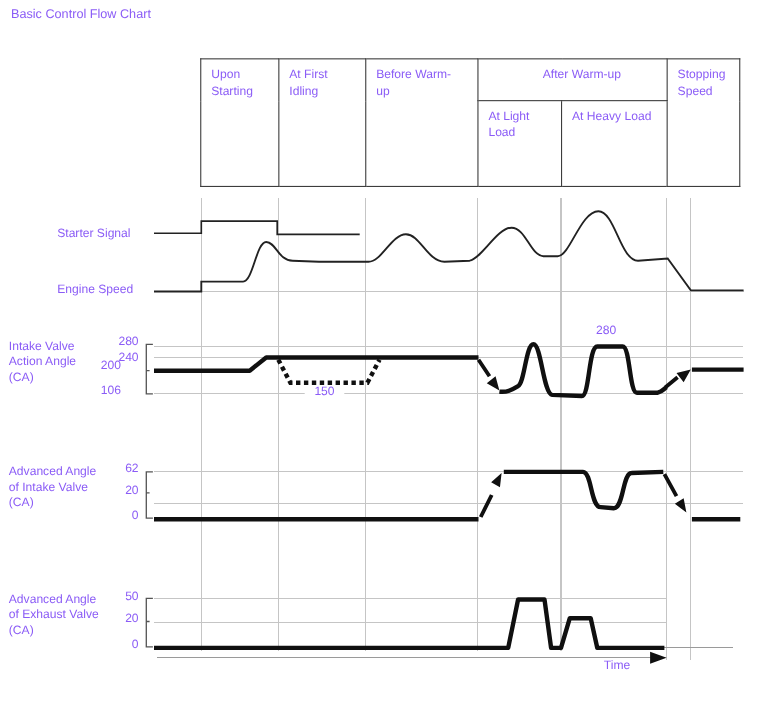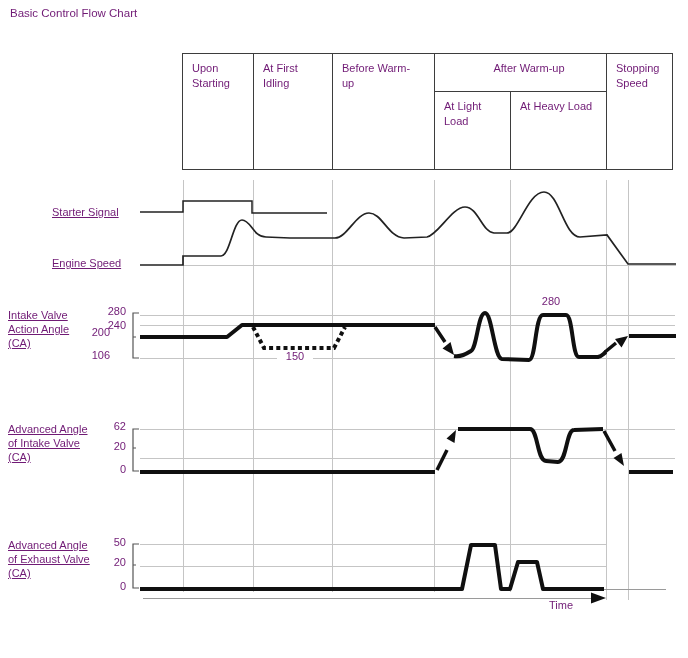--- a/index.html
+++ b/index.html
@@ -1,38 +1,38 @@
 <!DOCTYPE html>
 <html><head>
 <meta charset="utf-8">
 <style>
   html,body{margin:0;padding:0;background:#fff;}
   .page{position:relative;width:688px;height:658px;background:#ffffff;overflow:hidden;
-        font-family:"Liberation Sans",sans-serif;color:#701a75;}
+        font-family:"Liberation Sans",sans-serif;color:#8b5cf6;}
   .abs{position:absolute;}
   .title{left:10px;top:7px;font-size:11.5px;}
   
   table.phase{position:absolute;left:182px;top:53px;border-collapse:collapse;table-layout:fixed;}
   table.phase td{border:1px solid #3d3d3d;vertical-align:top;font-size:11px;line-height:15px;
                  padding:7px 10px 0 9px;background:#fff;}
   table.phase td.narrow{padding-right:22px;margin-left:24px;}
   table.phase td.center{text-align:center;padding:7px 2px 0 19px;}
   
   svg.overlay{position:absolute;left:0;top:0;}
   .grid{stroke:#c5c5c5;stroke-width:1;fill:none;shape-rendering:crispEdges;}
   .thin{stroke:#9a9a9a;stroke-width:1;fill:none;shape-rendering:crispEdges;}
   .axisline{stroke:#555;stroke-width:1.2;fill:none;}
   .sig{stroke:#222;stroke-width:1.5;fill:none;}
   .sig2{stroke:#222;stroke-width:1.7;fill:none;}
   .thick{stroke:#101010;stroke-width:4;fill:none;stroke-linejoin:round;}
   .dotted{stroke:#101010;stroke-width:4;fill:none;stroke-dasharray:4 3.2;}
   .shaft{stroke:#101010;stroke-width:3.5;fill:none;}
   .ahead{fill:#101010;stroke:none;}
   
-  .lbl{position:absolute;font-size:11px;line-height:14px;white-space:nowrap;text-decoration:underline;}
+  .lbl{position:absolute;font-size:11px;line-height:14px;white-space:nowrap;}
   .tick{position:absolute;width:30px;text-align:right;font-size:11px;line-height:11px;}
   .anno{position:absolute;width:36px;text-align:center;font-size:11px;line-height:11px;background:#fff;}
   .time{position:absolute;left:538px;top:599px;width:46px;text-align:center;font-size:11px;}
 </style>
 </head>
 <body>
 
 <div class="page">
 
   <div class="abs title">Basic Control Flow Chart</div>

